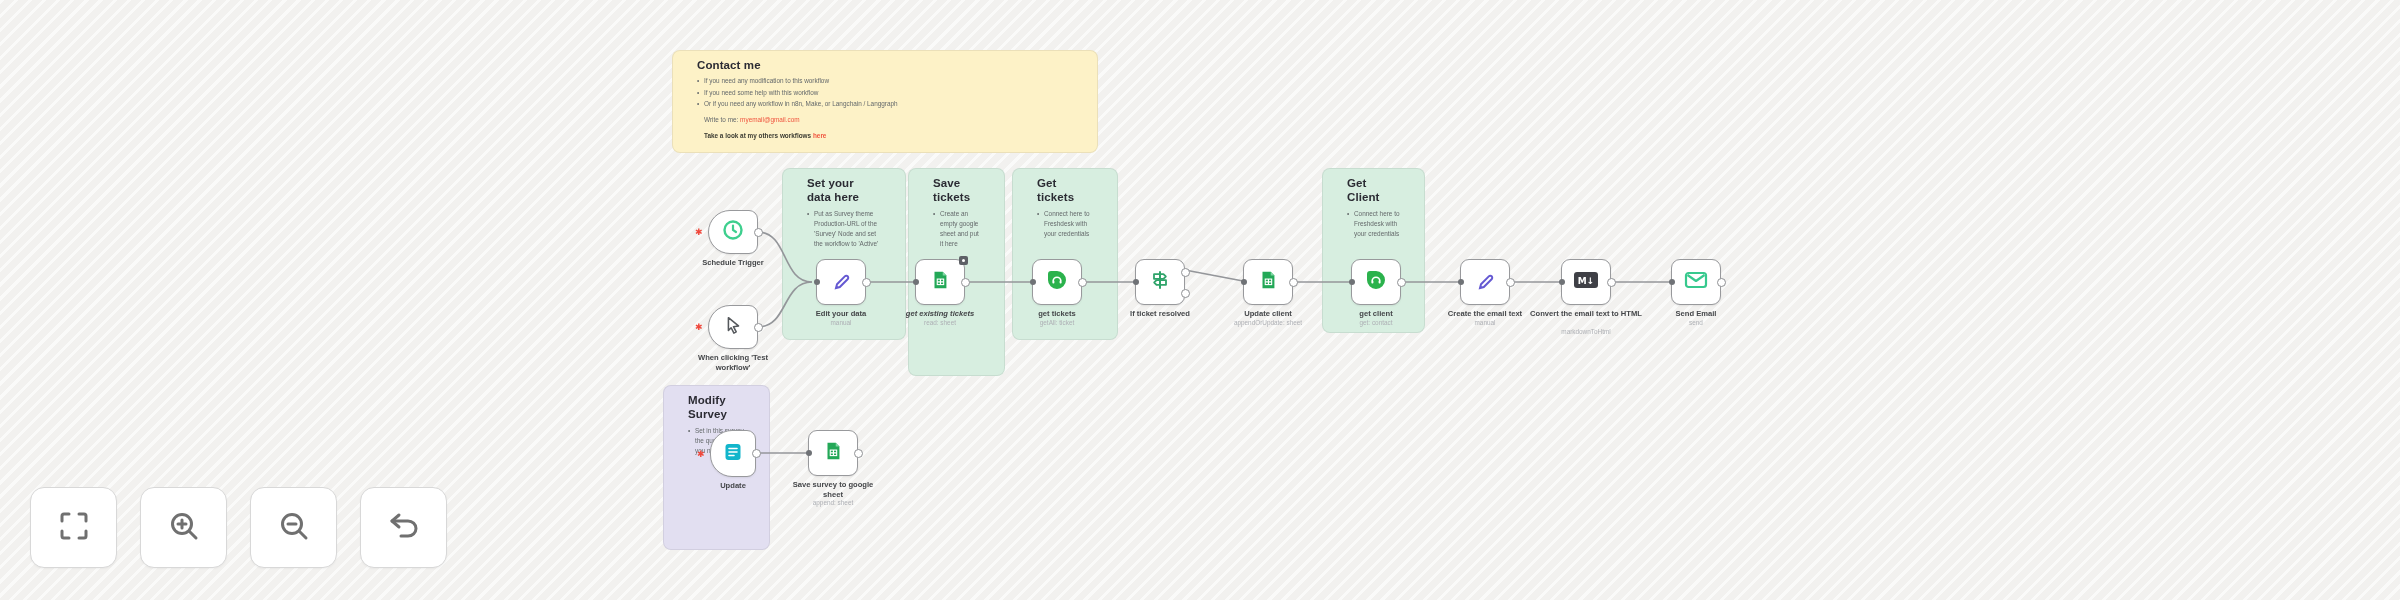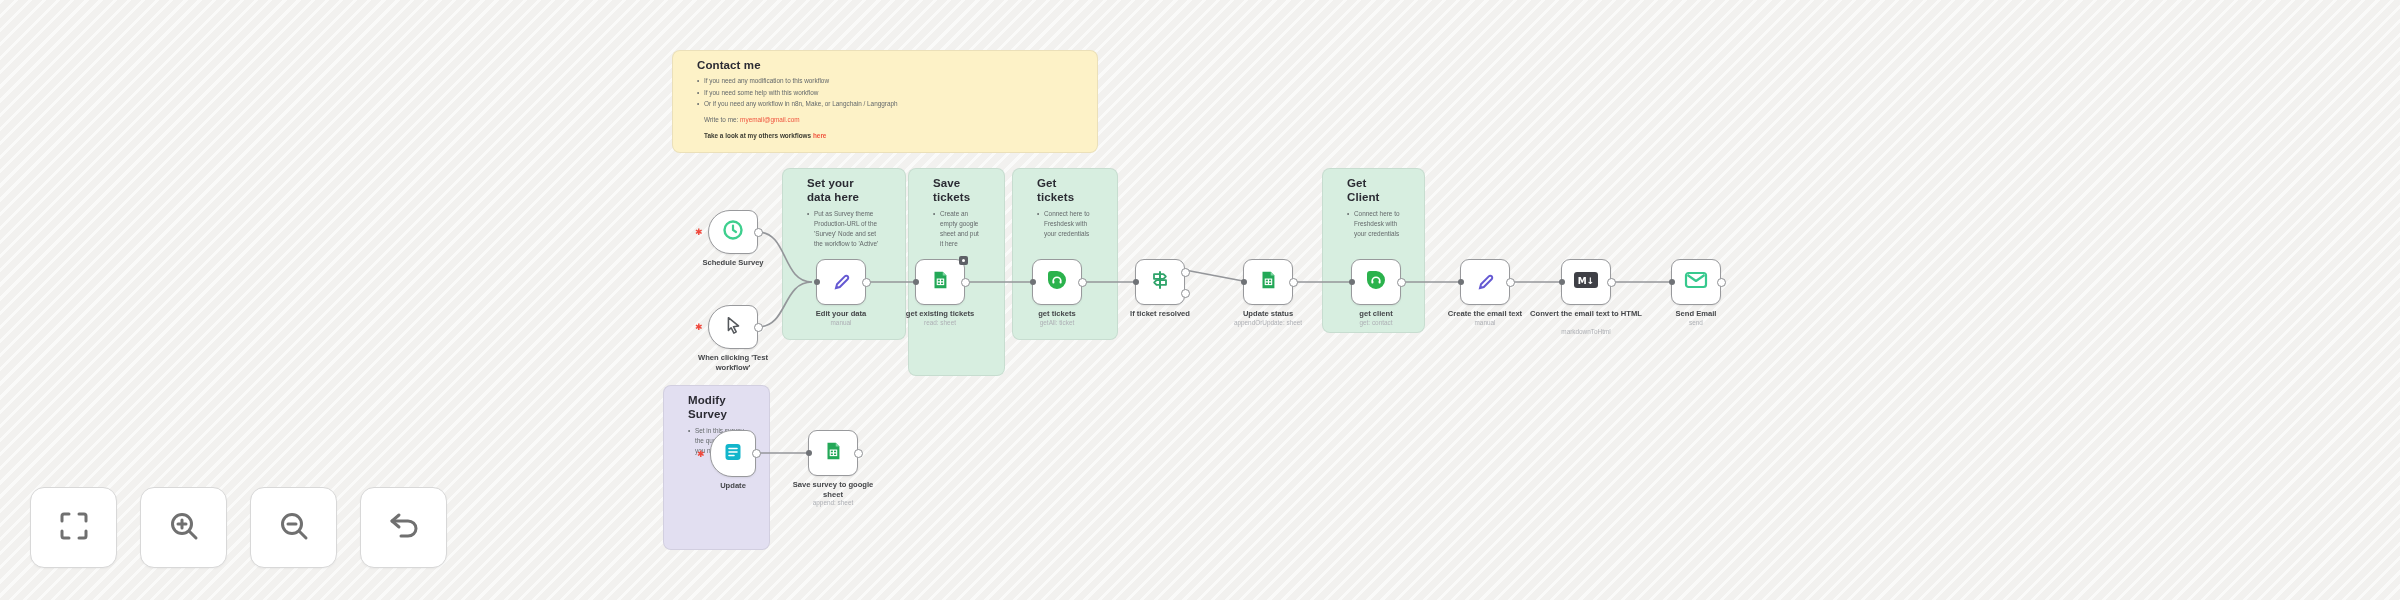--- a/index.html
+++ b/index.html
@@ -132,21 +132,21 @@
     <div class="nodebox trigger" style="width:50px;height:44px;">
       <span class="marker">✱</span>
       <span>
         <svg width="24" height="24" viewBox="0 0 24 24">
             <circle cx="12" cy="12" r="8.5" fill="none" stroke="#3ecf8e" stroke-width="2.4"></circle>
             <path d="M12 7.5 V12 L15 14" fill="none" stroke="#3ecf8e" stroke-width="2.2" stroke-linecap="round"></path>
           </svg>
       </span>
       <span class="pout"></span>
     </div>
-    <div class="nlabel" style="width:84px;">Schedule Survey</div>
+    <div class="nlabel" style="width:84px;">Schedule Trigger</div>
   </div>
 
   <div class="nodewrap" style="left:708px;top:305px;">
     <div class="nodebox trigger" style="width:50px;height:44px;">
       <span class="marker">✱</span>
       <span>
         <svg width="22" height="22" viewBox="0 0 24 24">
             <path d="M7 4 L18 13 L12.5 13.8 L15.5 19.5 L13 20.8 L10 15 L7 18 Z" fill="#fff" stroke="#55585c" stroke-width="1.7" stroke-linejoin="round"></path>
           </svg>
       </span>
@@ -178,21 +178,21 @@
         <svg width="22" height="22" viewBox="0 0 24 24">
             <path d="M6 3 h9 l4 4 v14 h-13 z" fill="#23a857"></path>
             <path d="M15 3 l4 4 h-4 z" fill="#7fd6a4"></path>
             <rect x="9" y="11" width="7" height="6" fill="none" stroke="#fff" stroke-width="1.2"></rect>
             <path d="M9 14 h7 M12.5 11 v6" stroke="#fff" stroke-width="1.2"></path>
           </svg>
       </span>
       <span class="pin"></span>
       <span class="pout"></span>
     </div>
-    <div class="nlabel" style="width:95px;">get existing tickets</div>
+    <div class="nlabel" style="width:95px;font-style:italic;">get existing tickets</div>
     <div class="nlabel nsub" style="width:95px;margin-top:14px;">read: sheet</div>
   </div>
 
   <div class="nodewrap" style="left:1032px;top:259px;">
     <div class="nodebox" style="width:50px;height:46px;">
       <span>
         <svg width="24" height="24" viewBox="0 0 24 24">
             <path d="M12 3 a9 9 0 0 1 9 9 v6 a3 3 0 0 1 -3 3 h-6 a9 9 0 0 1 0 -18 z" fill="#2bb24c" transform="rotate(180 12 12)"></path>
             <path d="M8.2 13 a3.8 3.8 0 0 1 7.6 0" fill="none" stroke="#fff" stroke-width="1.6"></path>
             <rect x="7.4" y="12.6" width="2" height="3" rx="0.8" fill="#fff"></rect>
@@ -228,21 +228,21 @@
         <svg width="22" height="22" viewBox="0 0 24 24">
             <path d="M6 3 h9 l4 4 v14 h-13 z" fill="#23a857"></path>
             <path d="M15 3 l4 4 h-4 z" fill="#7fd6a4"></path>
             <rect x="9" y="11" width="7" height="6" fill="none" stroke="#fff" stroke-width="1.2"></rect>
             <path d="M9 14 h7 M12.5 11 v6" stroke="#fff" stroke-width="1.2"></path>
           </svg>
       </span>
       <span class="pin"></span>
       <span class="pout"></span>
     </div>
-    <div class="nlabel" style="width:95px;">Update status</div>
+    <div class="nlabel" style="width:95px;">Update client</div>
     <div class="nlabel nsub" style="width:110px;margin-top:14px;">appendOrUpdate: sheet</div>
   </div>
 
   <div class="nodewrap" style="left:1351px;top:259px;">
     <div class="nodebox" style="width:50px;height:46px;">
       <span>
         <svg width="24" height="24" viewBox="0 0 24 24">
             <path d="M12 3 a9 9 0 0 1 9 9 v6 a3 3 0 0 1 -3 3 h-6 a9 9 0 0 1 0 -18 z" fill="#2bb24c" transform="rotate(180 12 12)"></path>
             <path d="M8.2 13 a3.8 3.8 0 0 1 7.6 0" fill="none" stroke="#fff" stroke-width="1.6"></path>
             <rect x="7.4" y="12.6" width="2" height="3" rx="0.8" fill="#fff"></rect>

